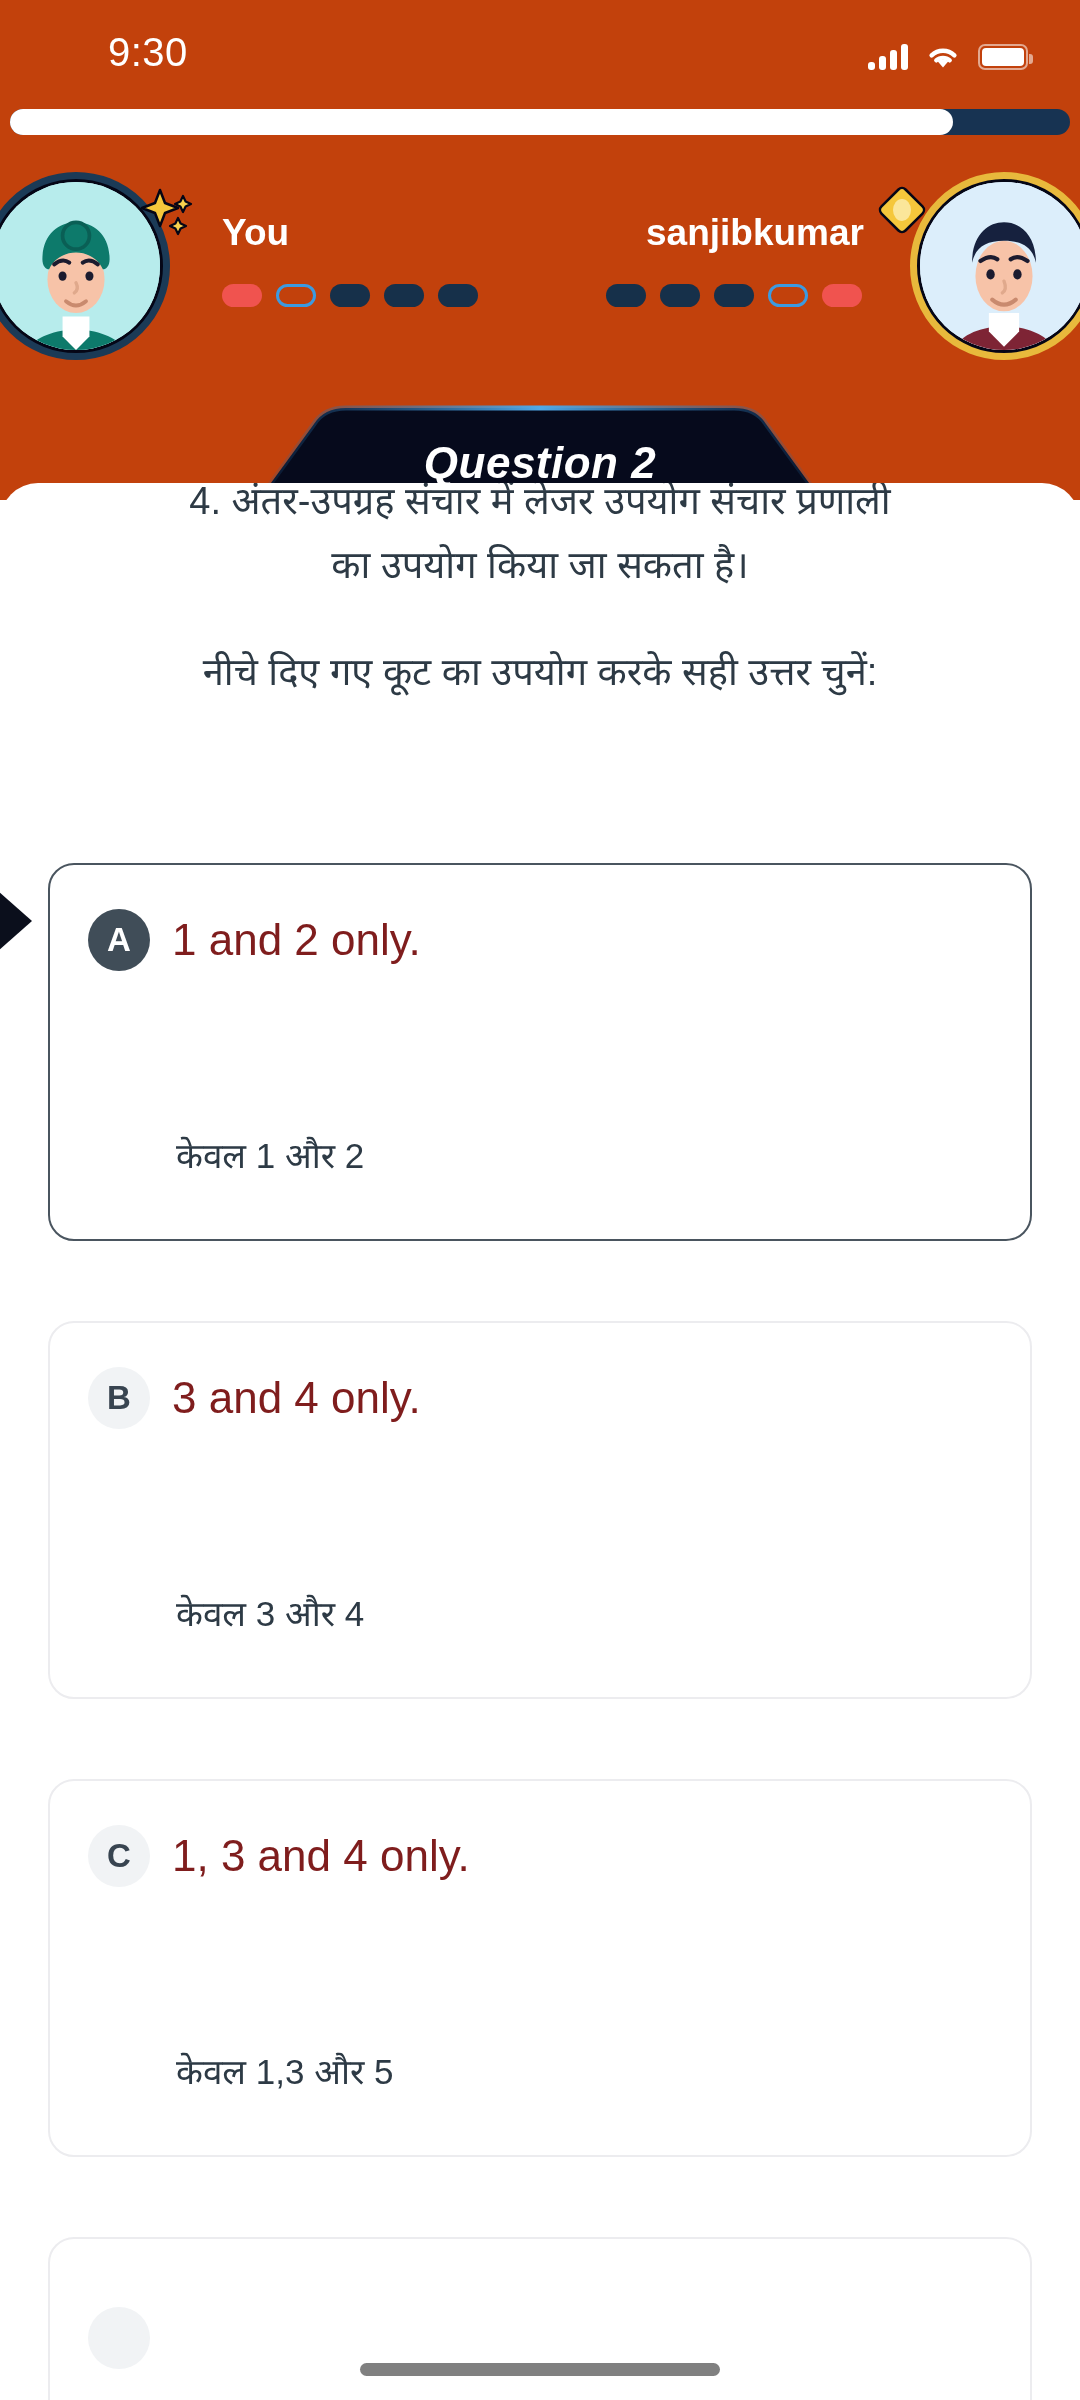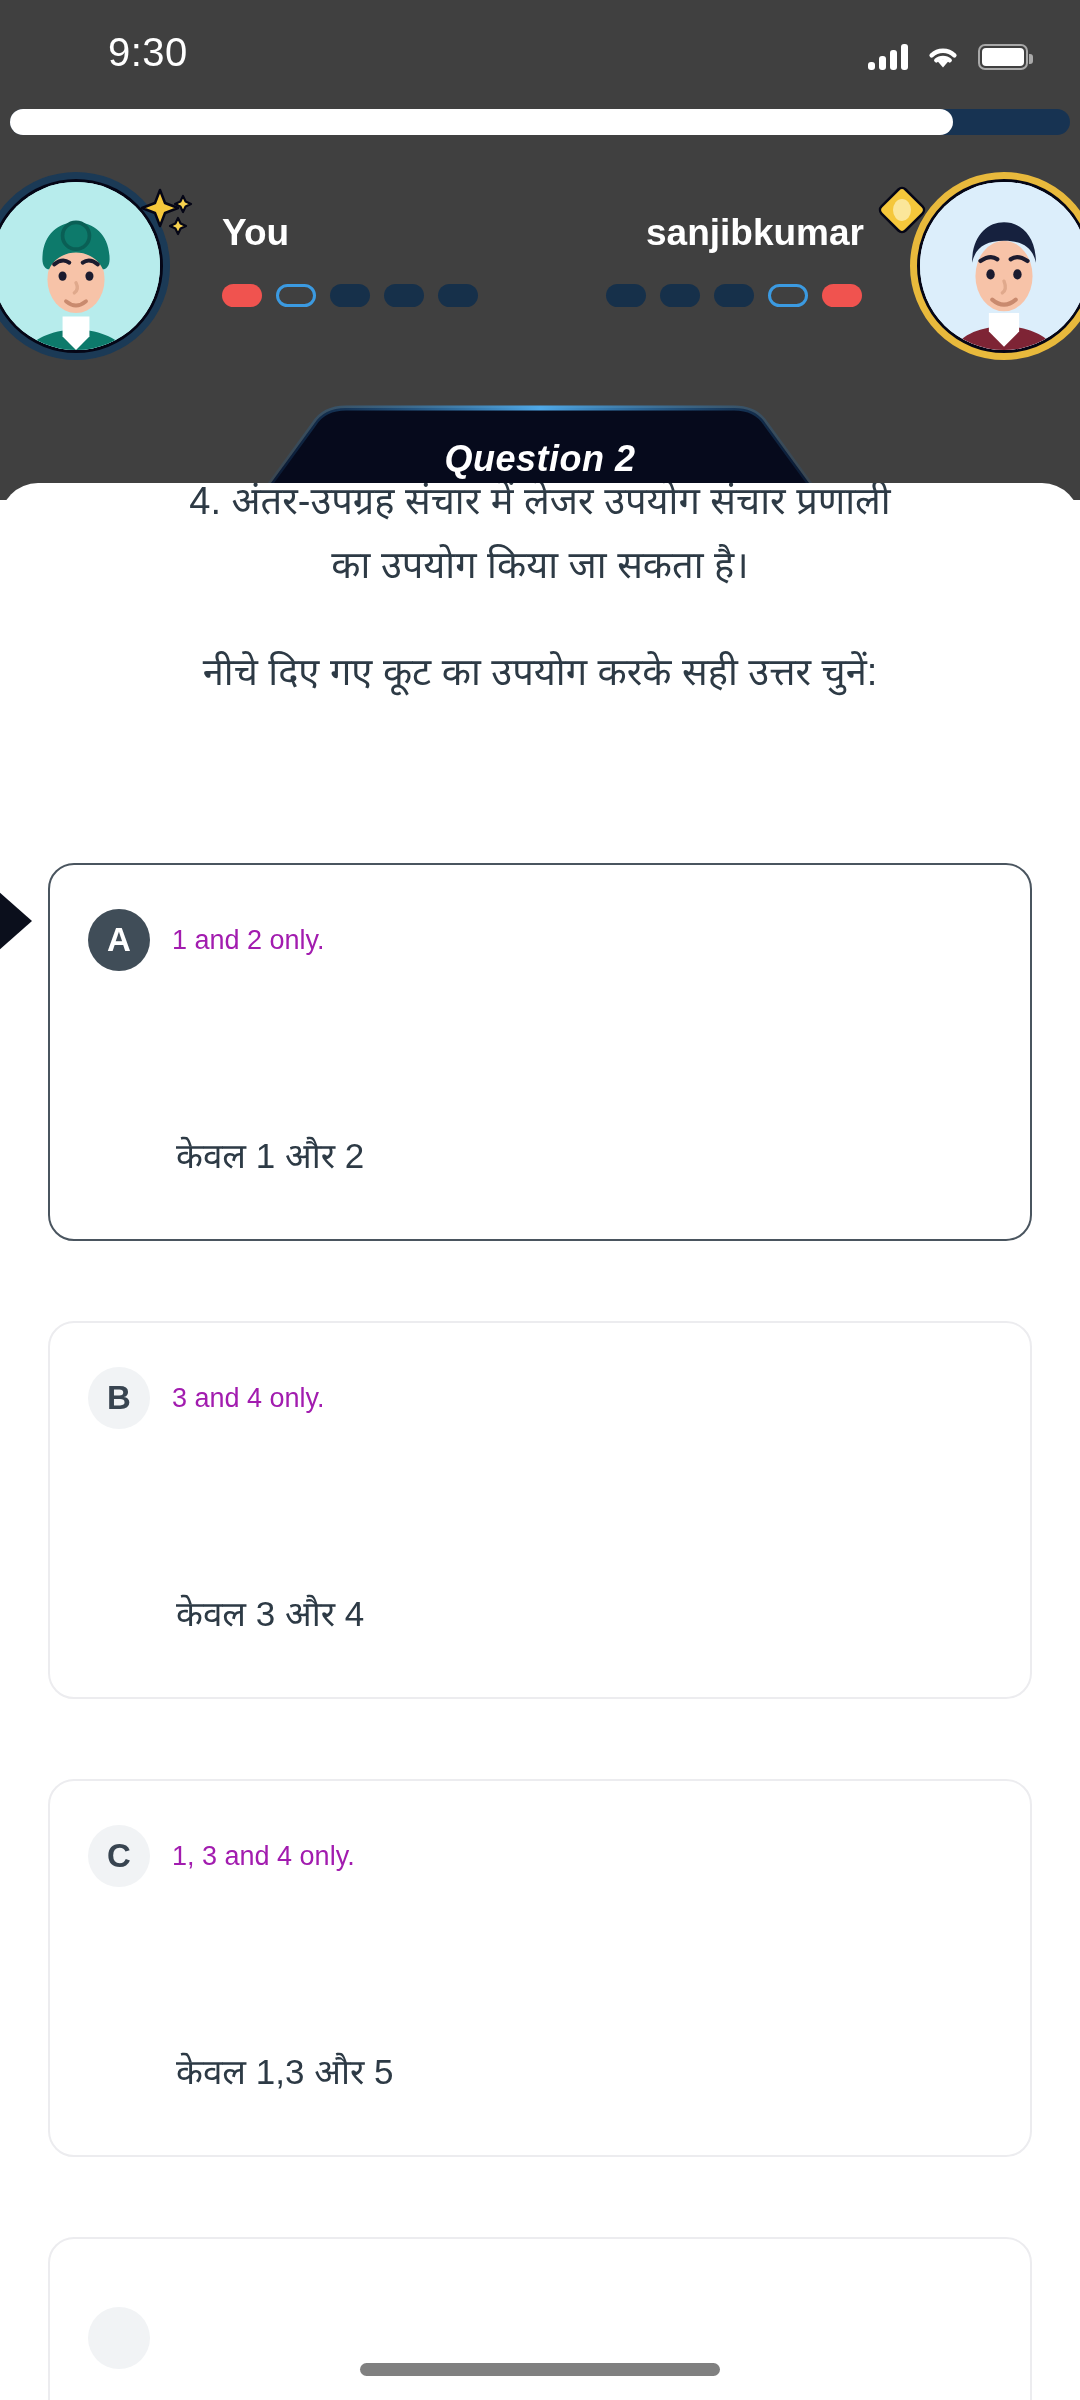--- a/index.html
+++ b/index.html
@@ -13,21 +13,21 @@
     position:relative;
     width:1080px; height:2400px;
     background:#ffffff;
     overflow:hidden;
   }
 
   
   .header {
     position:absolute; left:0; top:0;
     width:1080px; height:500px;
-    background:#404040;
+    background:#c2410c;
     overflow:hidden;
   }
 
   
   .statusbar {
     position:absolute; left:0; top:0;
     width:1080px; height:100px;
   }
   .status-time {
     position:absolute; left:108px; top:30px;
@@ -118,21 +118,21 @@
 
   
   .qbanner {
     position:absolute; left:258px; top:390px;
     width:564px; height:110px;
   }
   .qbanner svg { position:absolute; left:0; top:0; }
   .qbanner-label {
     position:absolute; left:0; top:48px;
     width:564px; text-align:center;
-    color:#ffffff; font-size:36px; font-weight:bold; font-style:italic;
+    color:#ffffff; font-size:44px; font-weight:bold; font-style:italic;
     letter-spacing:0.5px;
   }
 
   
   .sheet {
     position:absolute; left:0; top:483px;
     width:1080px; height:1917px;
     background:#ffffff;
     border-radius:38px 38px 0 0;
     overflow:hidden;
@@ -184,21 +184,21 @@
   }
   .opt-letter {
     width:62px; height:62px; border-radius:50%;
     display:flex; align-items:center; justify-content:center;
     font-size:33px; font-weight:bold;
     background:#f1f3f5; color:#384450;
     flex:0 0 auto;
   }
   .opt.selected .opt-letter { background:#404d58; color:#ffffff; }
   .opt-en {
-    color:#a21caf; font-size:27px; line-height:44px;
+    color:#7f1d1d; font-size:44px; line-height:44px;
   }
   .opt-hi {
     position:absolute; left:126px; top:236px;
     color:#2d3a45; font-size:35px; line-height:46px;margin-top:32px;
   }
   .opt.partial { min-height:200px; margin-bottom:0; }
 
   
   .home-indicator {
     position:absolute; left:50%; bottom:24px;

